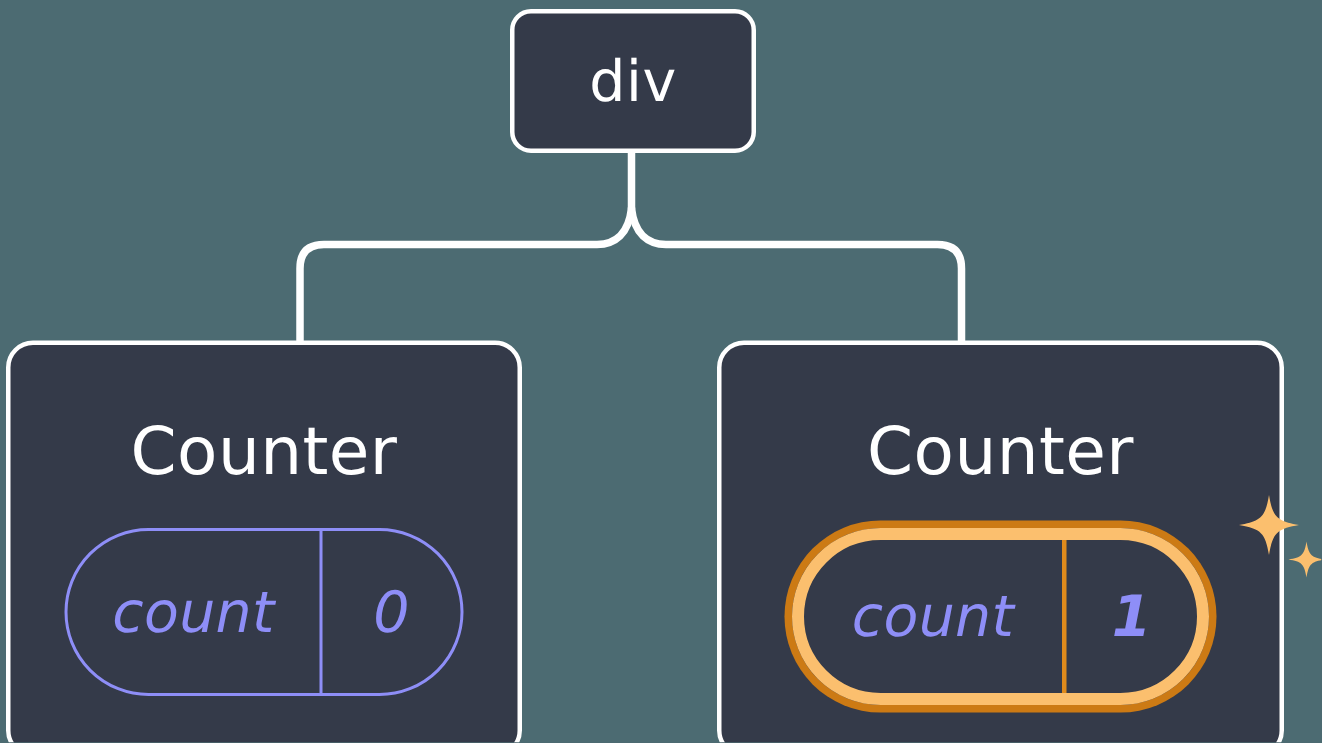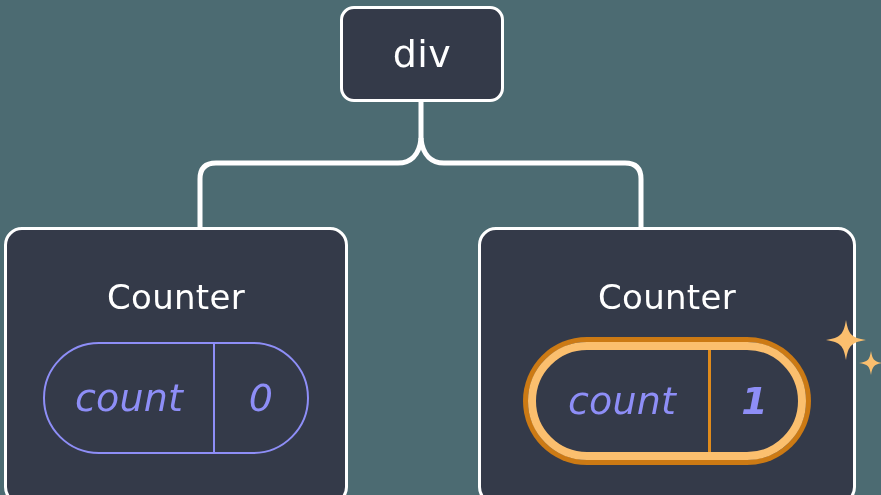--- a/index.html
+++ b/index.html
@@ -61,21 +61,21 @@
     border-radius: 18px;
     display: flex;
     flex-direction: column;
     align-items: center;
   }
   .card-left  { left: 4px;   top: 227px; width: 344px; height: 278px; }
   .card-right { left: 478px; top: 227px; width: 378px; height: 278px; }
 
   .card-title {
     color: #ffffff;
-    font-size: 34px;
+    font-size: 44px;
     line-height: 1;
     letter-spacing: 0.3px;
     margin-top: 50px;
     font-weight: 400;
   }
 
   
   .pill-wrap {
     position: relative;
     margin-top: 28px;

